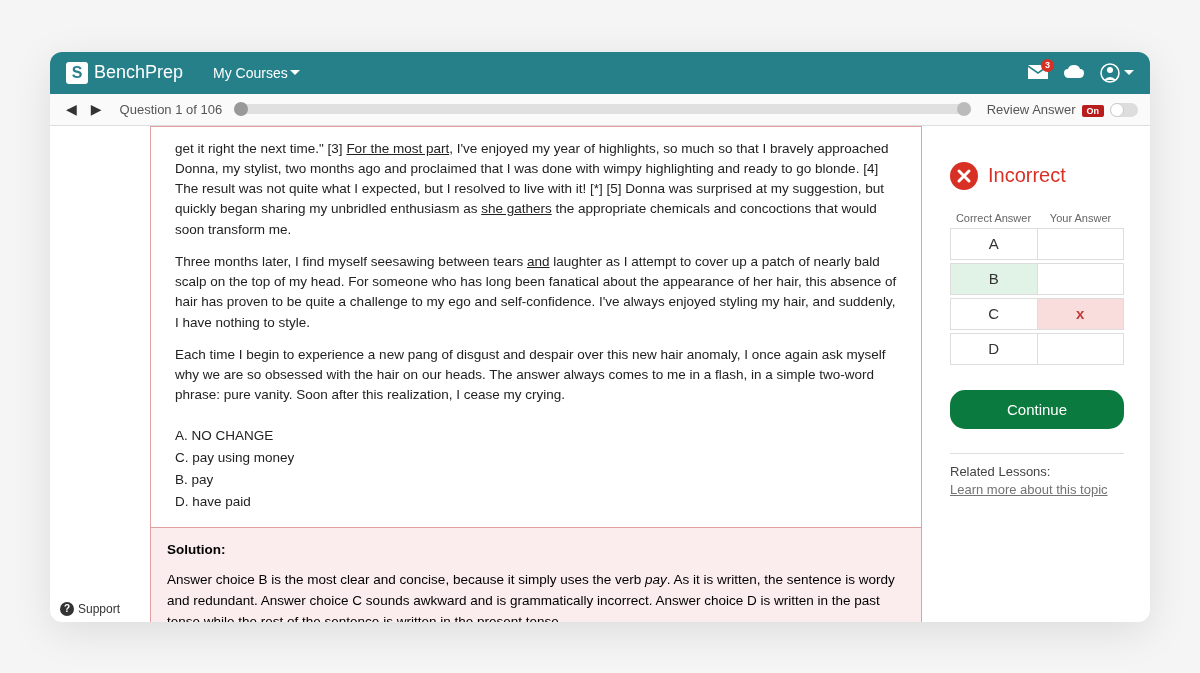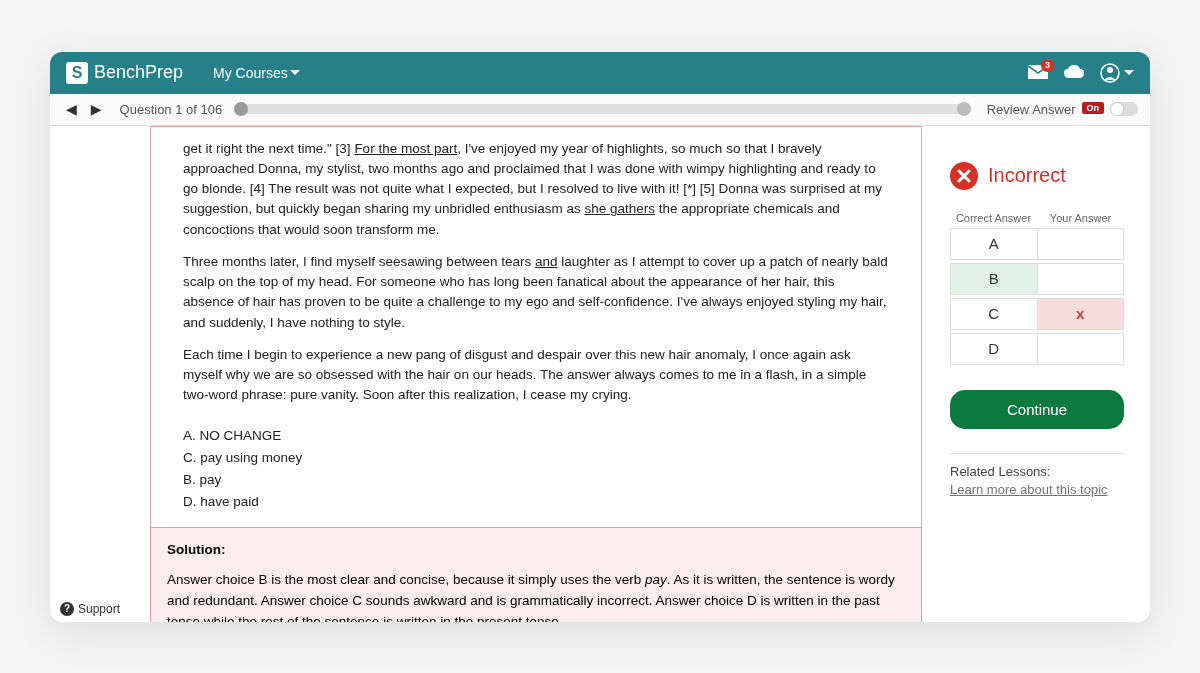--- a/index.html
+++ b/index.html
@@ -139,21 +139,21 @@
       position: absolute;
       right: 0;
       top: -2px;
       width: 14px;
       height: 14px;
       background: #bbb;
       border-radius: 50%;
     }
     .review-toggle {
       display: flex;
-      align-items: flex-start;
+      align-items: flex-end;
       gap: 6px;
     }
     .toggle-pill {
       background: #b91c1c;
       color: #fff;
       font-size: 9px;
       padding: 1px 5px;
       border-radius: 2px;
       font-weight: bold;
     }
@@ -184,21 +184,21 @@
       flex: 1;
       overflow-y: auto;
       padding: 0 18px 18px 100px;
     }
     .passage {
       border: 1px solid #e3a0a0;
       border-bottom: none;
       font-size: 13.5px;
       line-height: 1.5;
       color: #222;
-      padding: 12px 32px;
+      padding: 12px 24px;
     }
     .passage p { margin-bottom: 12px; }
     .underline { text-decoration: underline; }
     .answer-list {
       padding-top: 8px;
     }
     .answer-list div { margin-bottom: 2px; }
     .solution {
       border: 1px solid #e3a0a0;
       background: #fbeded;

